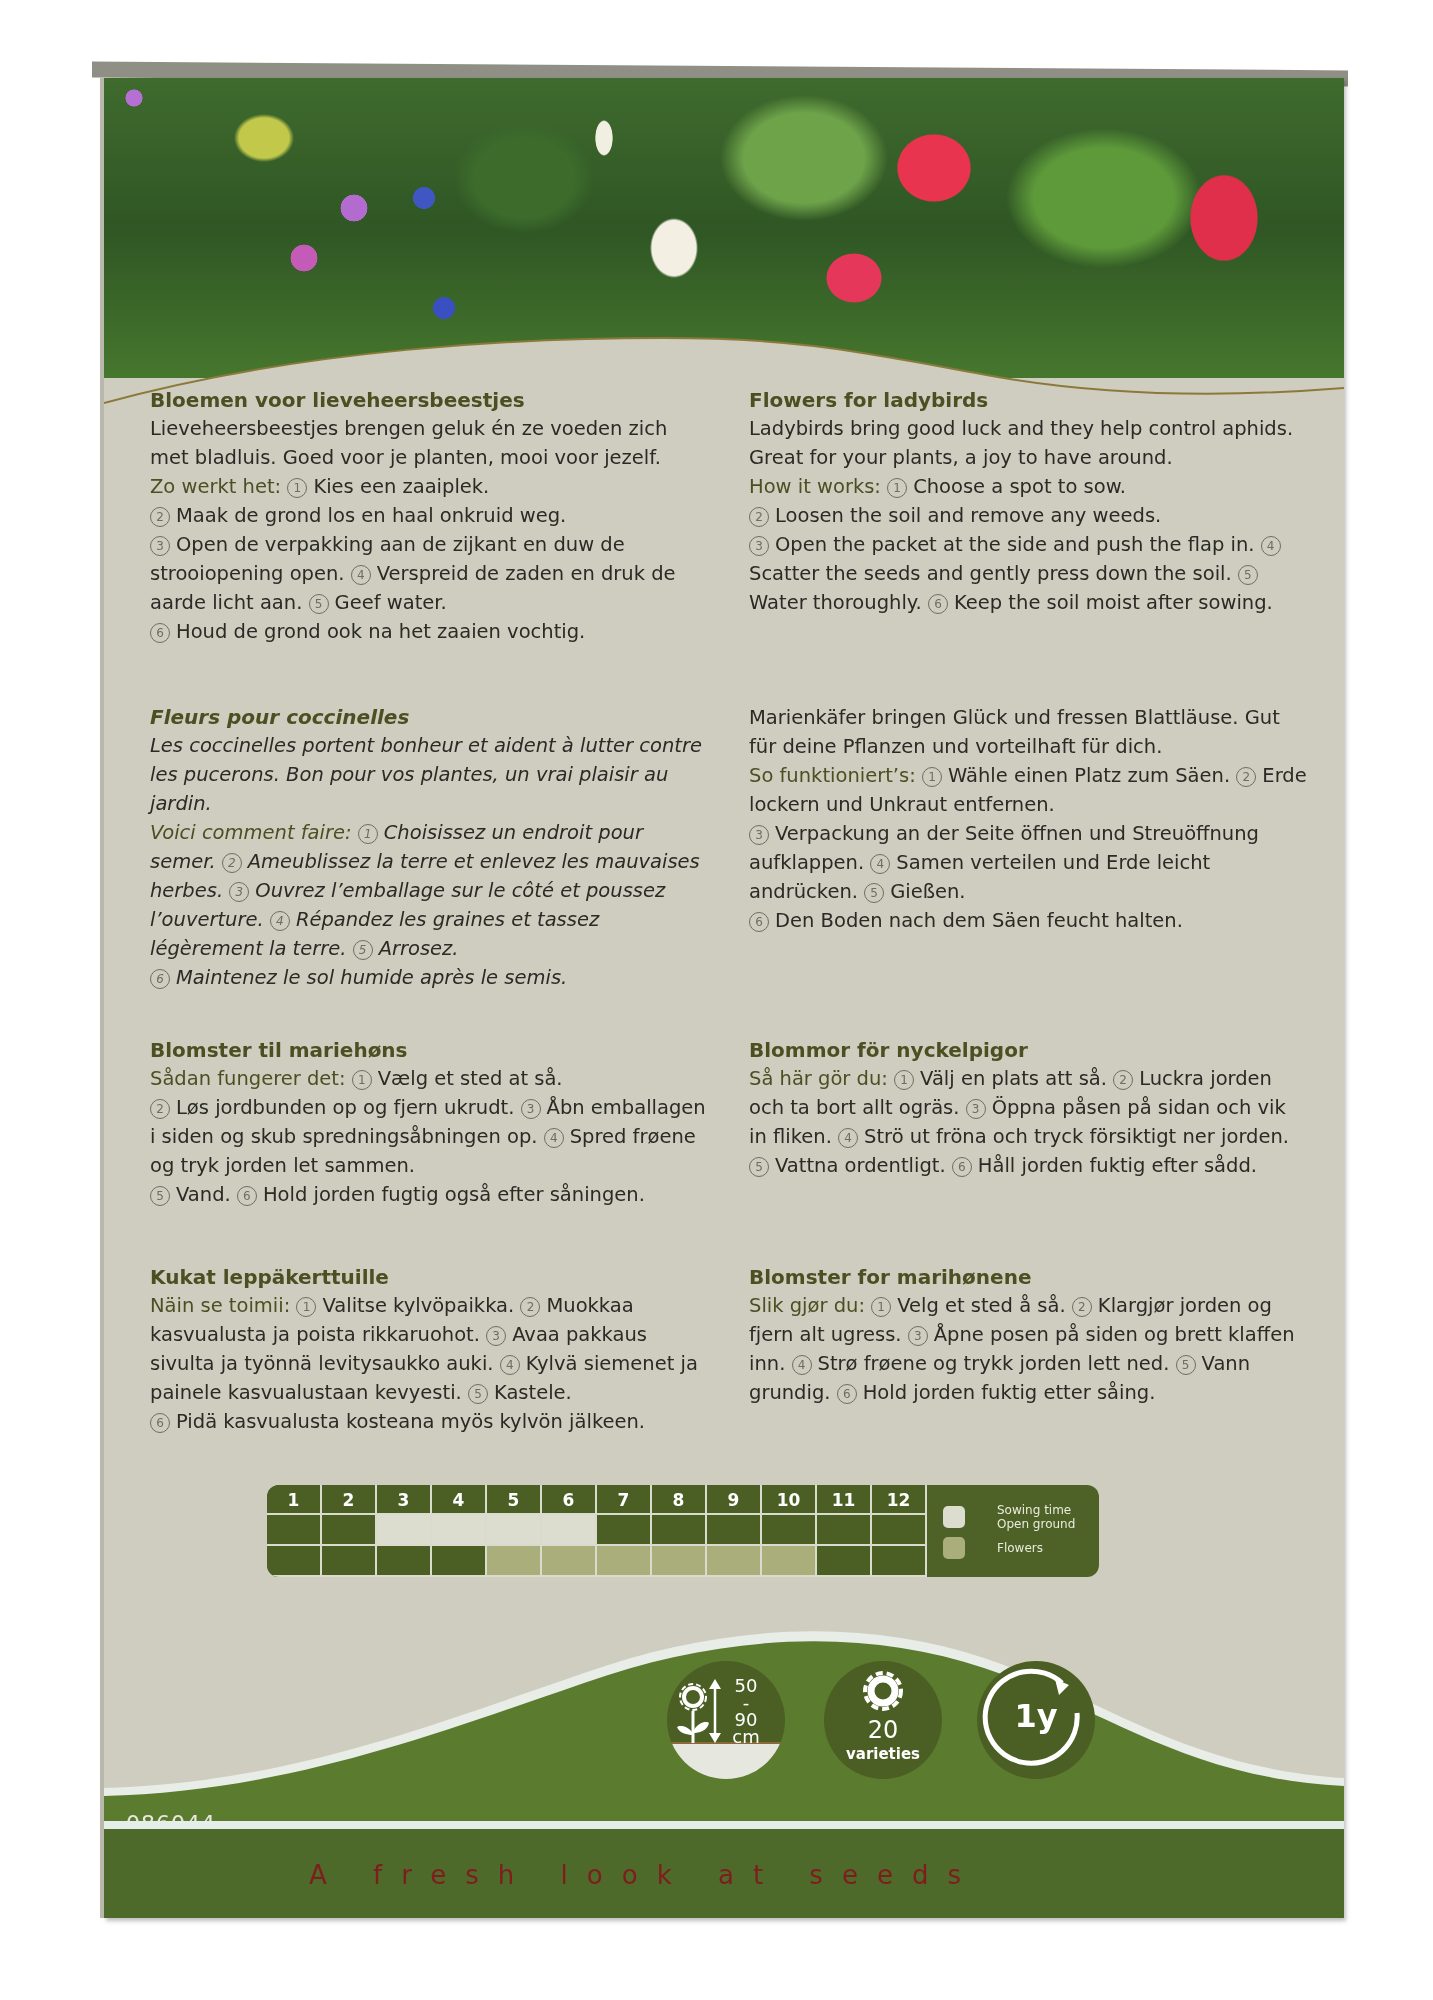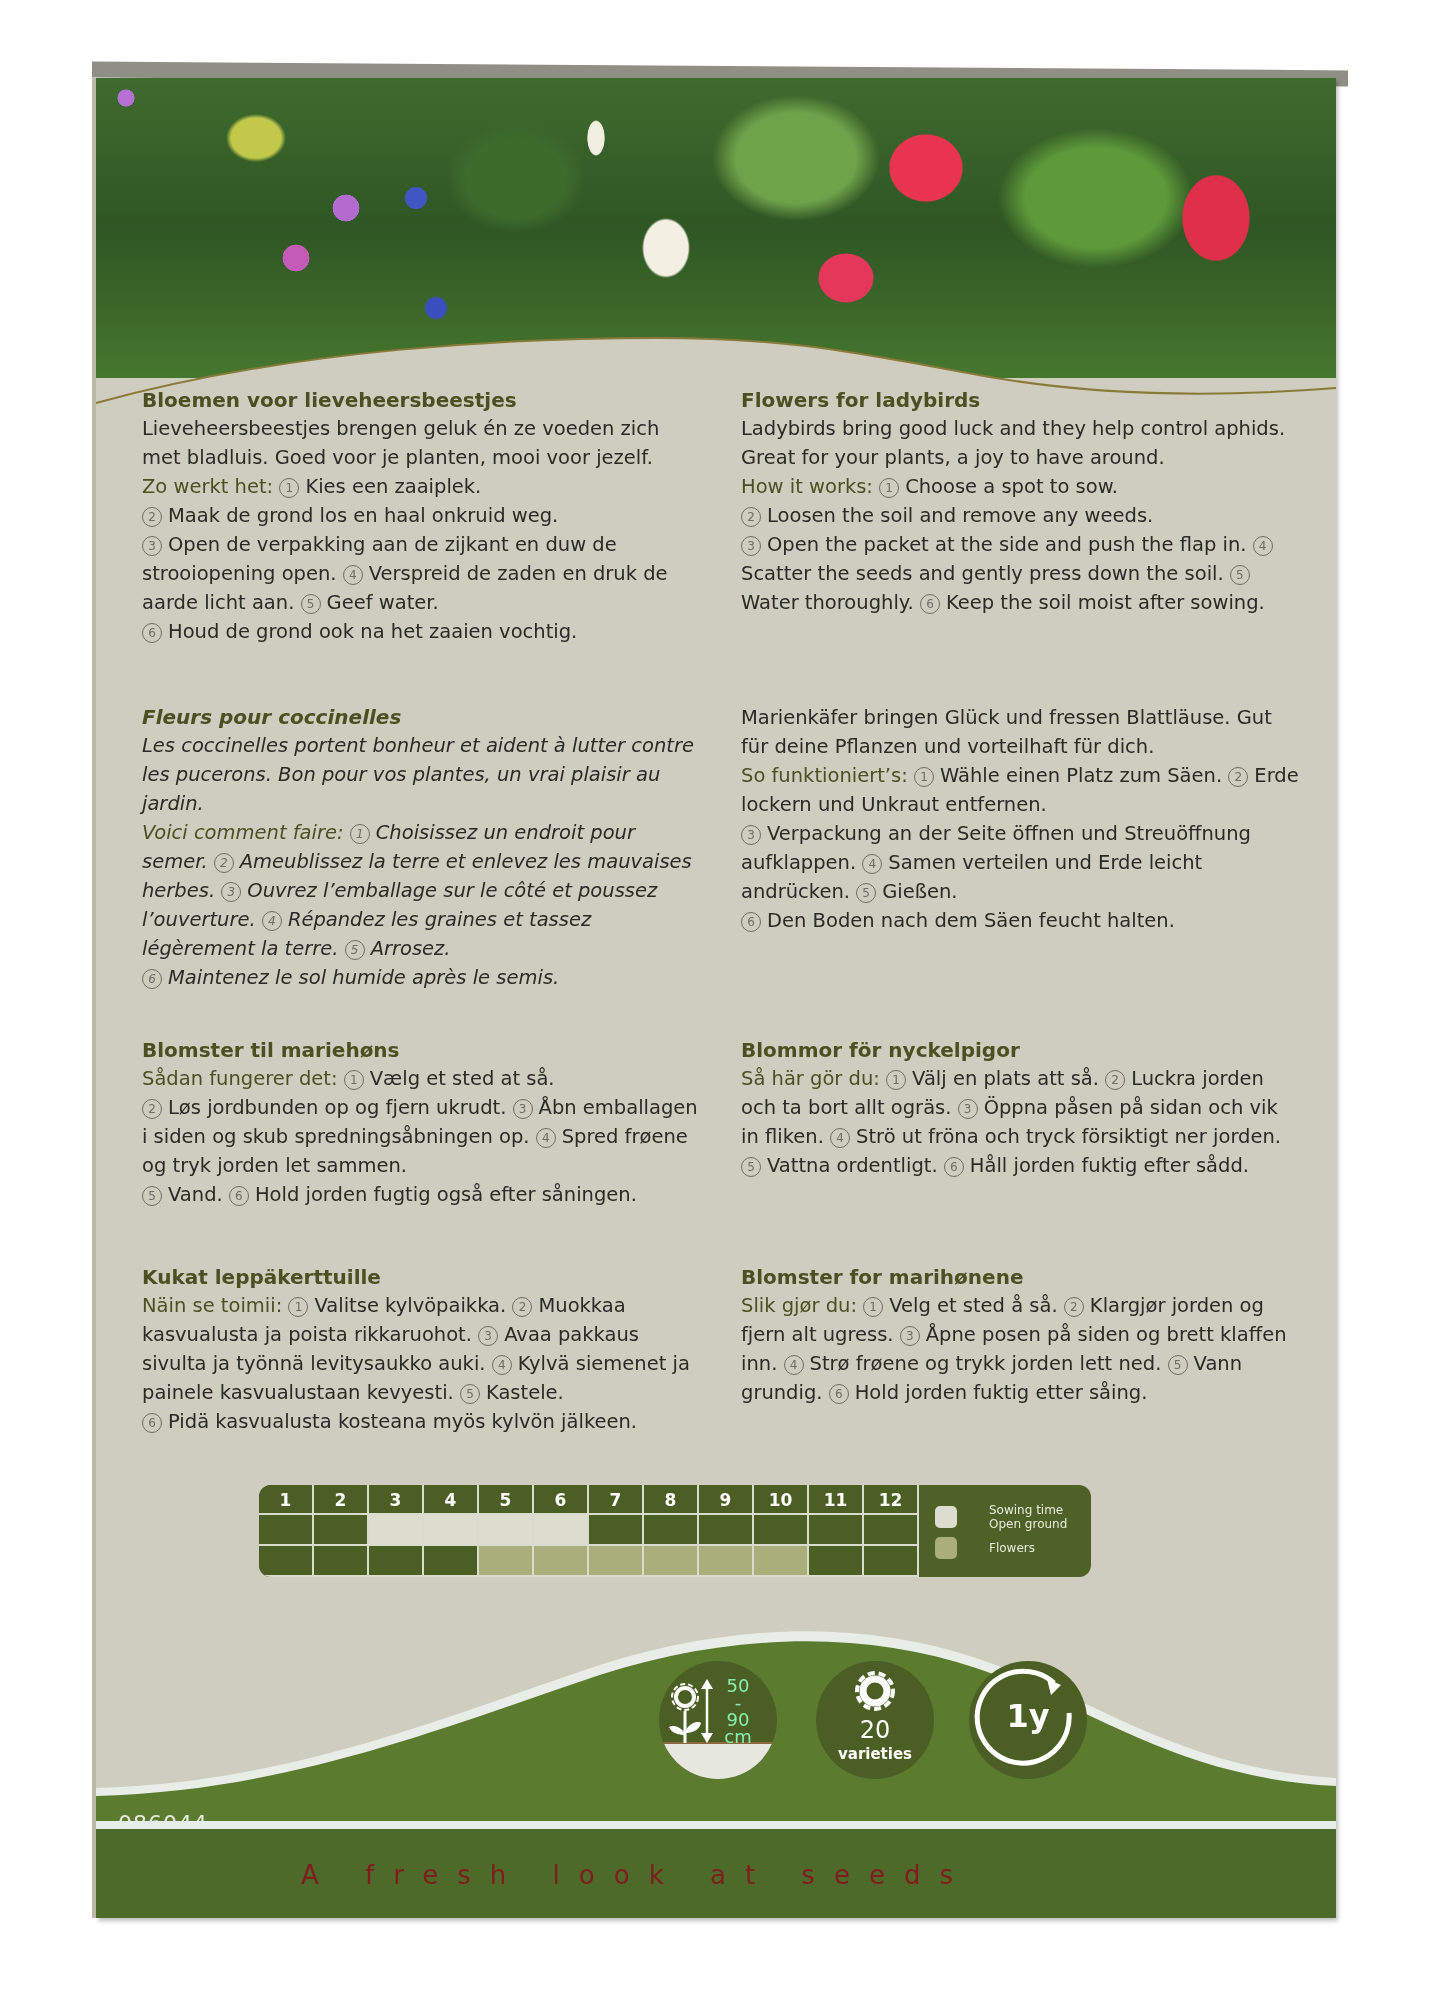--- a/index.html
+++ b/index.html
@@ -1,18 +1,18 @@
 <!DOCTYPE html>
 <html><head>
 <meta charset="utf-8">
 <style>
   html, body { margin:0; padding:0; }
   body { width:1433px; height:2000px; background:#ffffff; position:relative; overflow:hidden;
          font-family:"DejaVu Sans", sans-serif; }
-  .box { position:absolute; left:96px; top:78px; width:1240px; height:1840px; background:#cfcdbf;
+  .box { position:absolute; left:104px; top:78px; width:1240px; height:1840px; background:#cfcdbf;
          box-shadow: -4px 0 0 #b9b8aa, 2px 3px 4px rgba(0,0,0,0.25); overflow:hidden; }
   .lid { position:absolute; left:92px; top:66px; width:1256px; height:16px; background:#8f8f86;
          transform: skewY(0.4deg); }
   .photo { position:absolute; left:0; top:0; width:1240px; height:300px;
     background:
       radial-gradient(ellipse 60px 55px at 830px 90px, #e8344f 0 60%, transparent 62%),
       radial-gradient(ellipse 55px 70px at 1120px 140px, #e02f4a 0 60%, transparent 62%),
       radial-gradient(ellipse 45px 40px at 750px 200px, #e5375a 0 60%, transparent 62%),
       radial-gradient(circle 22px at 200px 180px, #c45cb7 0 60%, transparent 62%),
       radial-gradient(circle 22px at 250px 130px, #b46bd0 0 60%, transparent 62%),
@@ -244,21 +244,21 @@
       <line x1="0" y1="82" x2="118" y2="82" stroke="#8a6a3a" stroke-width="2" clip-path="url(#cc)"></line>
       <circle cx="26" cy="36" r="9" fill="none" stroke="#fff" stroke-width="4"></circle>
       <circle cx="26" cy="36" r="13" fill="none" stroke="#fff" stroke-width="2" stroke-dasharray="5 3"></circle>
       <line x1="26" y1="50" x2="26" y2="82" stroke="#fff" stroke-width="3"></line>
       <path d="M26,70 C32,60 40,60 42,62 C40,70 32,72 26,72 Z" fill="#fff"></path>
       <path d="M26,72 C20,64 12,64 10,66 C12,72 20,74 26,74 Z" fill="#fff"></path>
       <line x1="48" y1="22" x2="48" y2="78" stroke="#fff" stroke-width="2.5"></line>
       <path d="M42,28 L48,18 L54,28 Z" fill="#fff"></path>
       <path d="M42,72 L48,82 L54,72 Z" fill="#fff"></path>
     </svg>
-    <div style="position:absolute; left:62px; top:16px; color:#86efac; font-size:18px; line-height:17px; text-align:center; width:34px;">
+    <div style="position:absolute; left:62px; top:16px; color:#ffffff; font-size:18px; line-height:17px; text-align:center; width:34px;">
       <div>50</div>
       <div>-</div>
       <div>90</div>
       <div>cm</div>
     </div>
   </div>
 
   <div class="badge" style="left:720px;">
     <svg width="118" height="118" viewBox="0 0 118 118" style="position:absolute;left:0;top:0">
       <circle cx="59" cy="30" r="12" fill="none" stroke="#fff" stroke-width="7"></circle>

